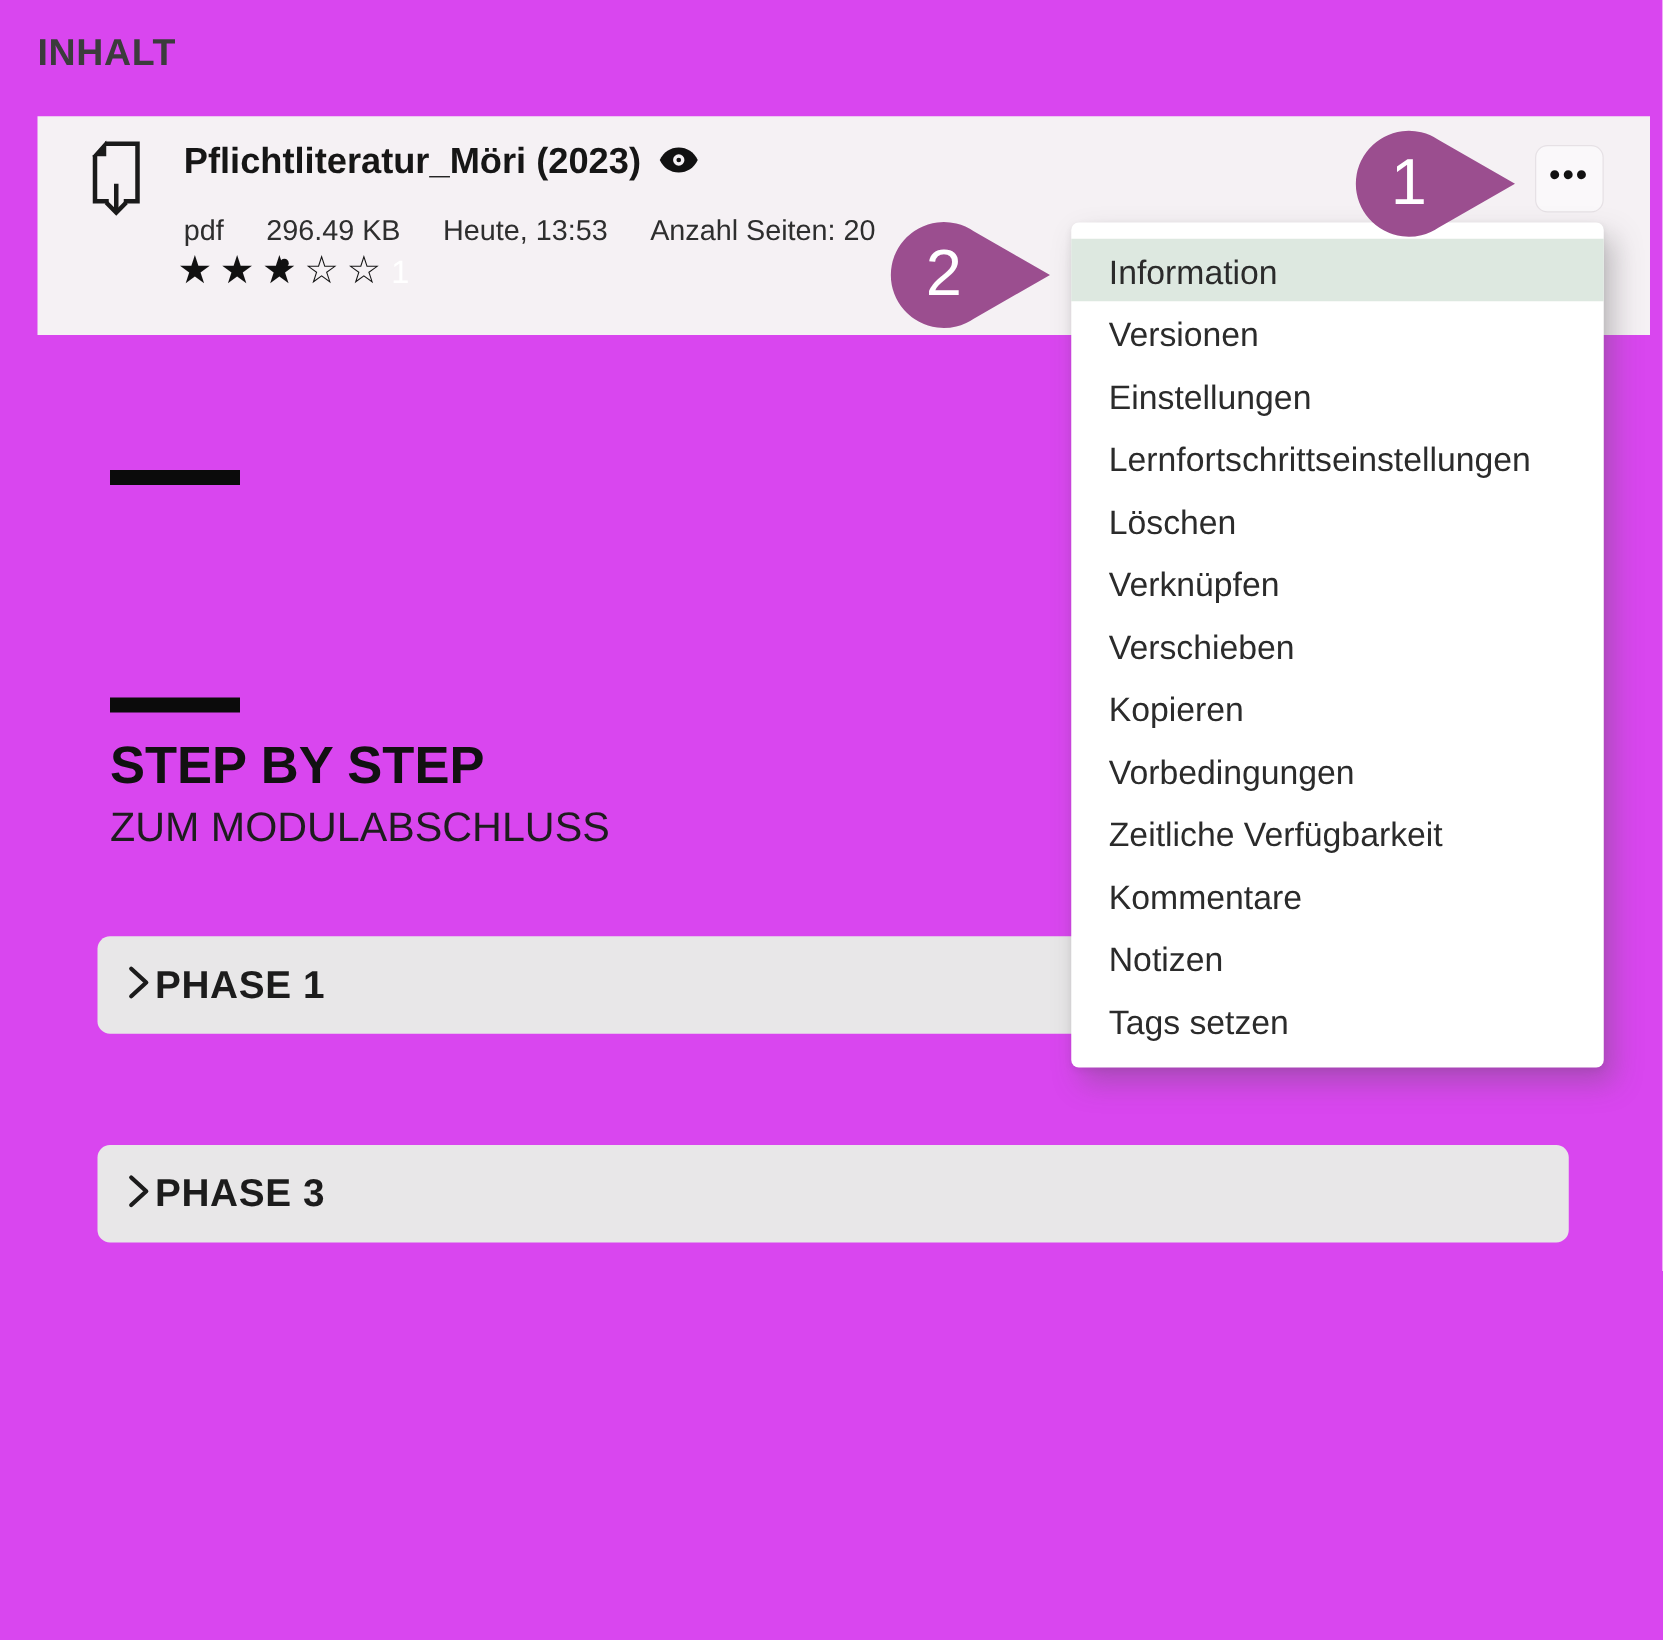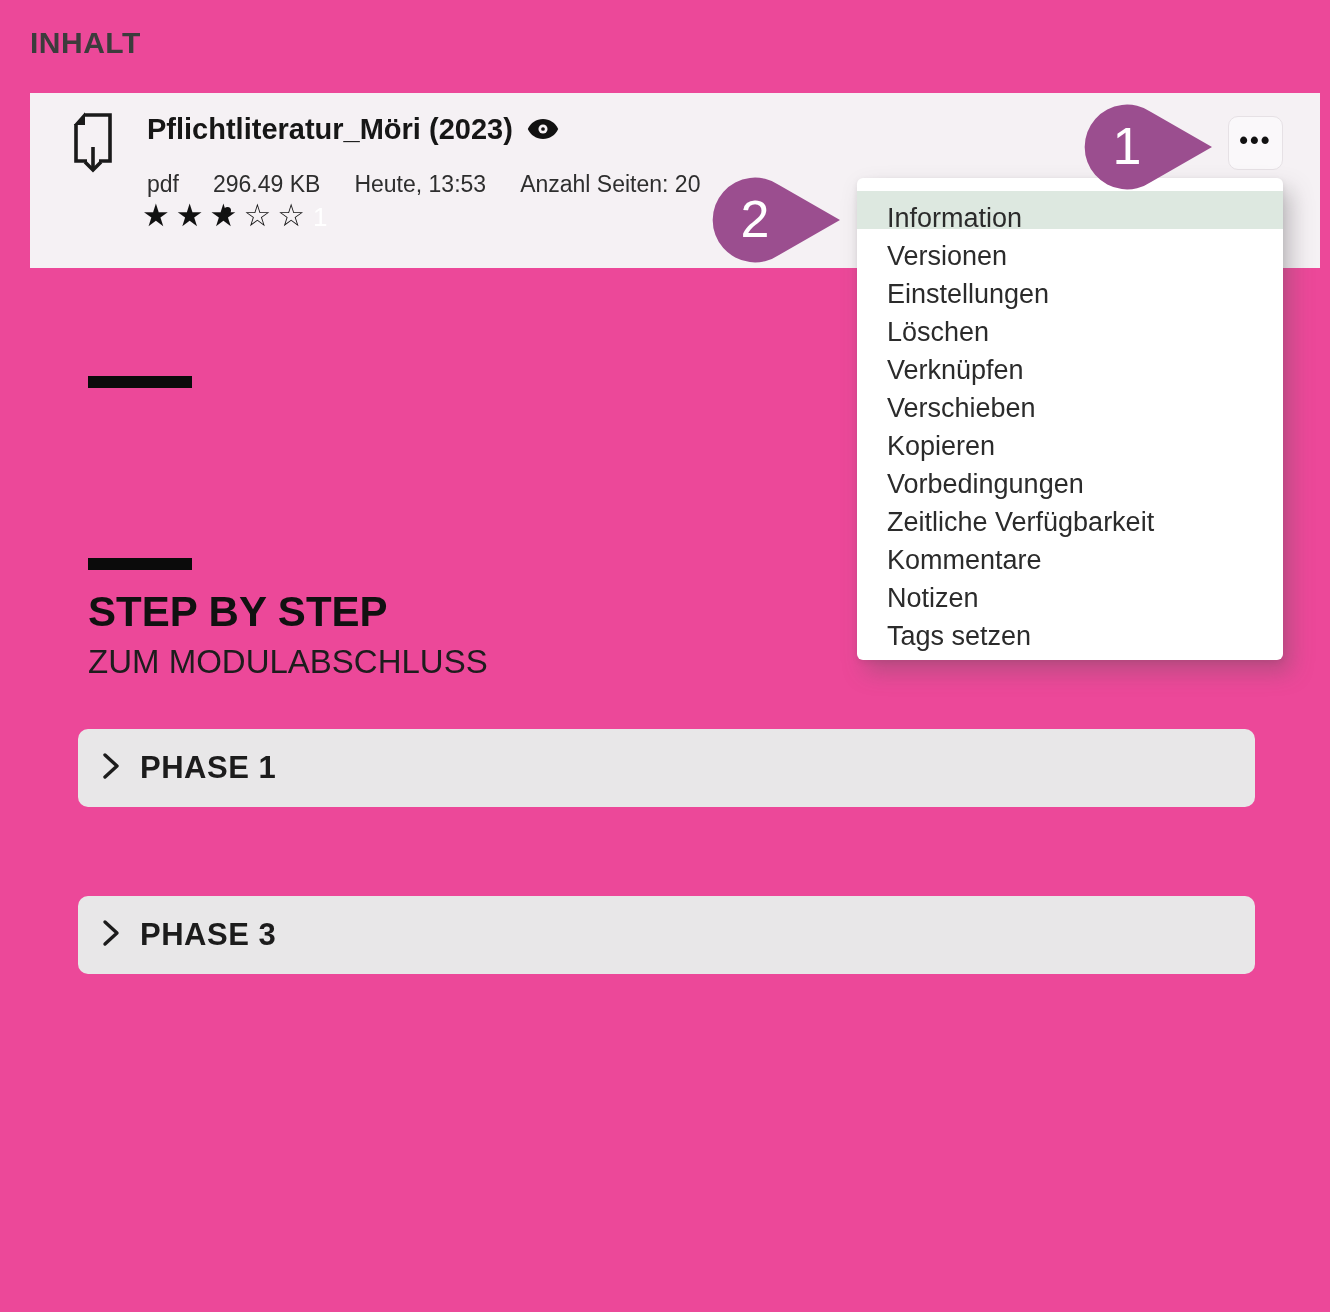--- a/index.html
+++ b/index.html
@@ -1,54 +1,54 @@
 <!DOCTYPE html>
 <html><head>
 <meta charset="utf-8">
 <style>
   * { margin: 0; padding: 0; box-sizing: border-box; }
   html, body { background: #ffffff; }
   body { font-family: "Liberation Sans", sans-serif; color: #1a1a1a; }
-  .canvas { position: relative; width: 1330px; height: 1312px; background: #ec4899; overflow: hidden; }
+  .canvas { position: relative; width: 1330px; height: 1312px; background: #d946ef; overflow: hidden; }
 
   .page-title { position: absolute; left: 30px; top: 26px; font-size: 30px; font-weight: 700; color: #3c3c3c; letter-spacing: 0.5px; }
 
   
   .file-panel { position: absolute; left: 30px; top: 93px; width: 1290px; height: 175px; background: #f5f1f4; z-index: 1; }
   .file-icon { position: absolute; left: 40px; top: 18px; }
   .file-title-row { position: absolute; left: 117px; top: 20px; display: flex; align-items: center; gap: 14px; }
   .file-title { font-size: 29px; font-weight: 600; color: #161616; }
   .eye-icon { display: inline-block; margin-top: 2px; }
   .file-meta { position: absolute; left: 117px; top: 78px; font-size: 23px; color: #2e2e2e; display: flex; gap: 34px; }
   .stars { position: absolute; left: 112px; top: 104px; font-size: 31px; letter-spacing: 6px; color: #111; white-space: nowrap; }
   .stars .count { color: #ffffff; font-size: 26px; letter-spacing: 0; margin-left: 2px; }
   .star-dot { position: absolute; left: 194px; top: 114px; width: 7px; height: 7px; border-radius: 50%; background: #111; }
   .more-btn { position: absolute; left: 1198px; top: 23px; width: 55px; height: 54px; background: #faf8fa; border: 1px solid #e6e1e5; border-radius: 10px; display: flex; align-items: center; justify-content: center; cursor: pointer; }
   .more-btn span { font-size: 25px; font-weight: 700; letter-spacing: 2px; color: #111; line-height: 1; padding-bottom: 6px; }
 
   
   .context-menu { position: absolute; left: 857px; top: 178px; width: 426px; background: #ffffff; border-radius: 6px; padding: 13px 0; z-index: 5; box-shadow: 8px 12px 22px rgba(90,85,90,0.35), 0 2px 6px rgba(0,0,0,0.08); list-style: none; }
-  .menu-item { height: 38px; line-height: 54px; padding-left: 30px; font-size: 27px; color: #2b2b2b; cursor: pointer; white-space: nowrap; }
+  .menu-item { height: 50px; line-height: 54px; padding-left: 30px; font-size: 27px; color: #2b2b2b; cursor: pointer; white-space: nowrap; }
   .menu-item.highlighted { background: #dde8e0; }
 
   
   .marker { position: absolute; width: 130px; height: 86px; z-index: 10; }
   .marker-1 { left: 1084px; top: 104px; }
   .marker-2 { left: 712px; top: 177px; }
   .marker .num { position: absolute; left: 0; top: 0; width: 86px; height: 86px; line-height: 84px; text-align: center; color: #fff; font-size: 52px; }
 
   
   .divider-bar { position: absolute; width: 104px; height: 12px; background: #0b0b0b; }
   .bar-1 { left: 88px; top: 376px; }
   .bar-2 { left: 88px; top: 558px; }
   .section-title { position: absolute; left: 88px; top: 588px; font-size: 42px; font-weight: 700; color: #111; }
   .section-subtitle { position: absolute; left: 88px; top: 643px; font-size: 33px; color: #1d1d1d; }
 
   
-  .accordion { position: absolute; left: 78px; width: 1177px; height: 78px; background: #e8e7e8; border-radius: 10px; display: flex; align-items: center; padding-left: 24px; gap: 20px; cursor: pointer; z-index: 1; }
+  .accordion { position: absolute; left: 78px; width: 1177px; height: 78px; background: #e8e7e8; border-radius: 10px; display: flex; align-items: center; padding-left: 24px; gap: 4px; cursor: pointer; z-index: 1; margin-top: 20px; }
   .acc-1 { top: 729px; }
   .acc-2 { top: 823px; }
   .acc-3 { top: 896px; text-align: right; }
   .accordion .label { font-size: 31px; font-weight: 600; color: #1c1c1c; letter-spacing: 0.5px; }
   .chev { flex: 0 0 auto; }
 </style>
 </head>
 <body>
 
 <div class="canvas">
@@ -87,20 +87,21 @@
     <div class="star-dot"></div>
     <div class="more-btn">
       <span>•••</span>
     </div>
   </div>
 
   <ul class="context-menu">
     <li class="menu-item highlighted">Information</li>
     <li class="menu-item">Versionen</li>
     <li class="menu-item">Einstellungen</li>
+    <li class="menu-item">Lernfortschrittseinstellungen</li>
     <li class="menu-item">Löschen</li>
     <li class="menu-item">Verknüpfen</li>
     <li class="menu-item">Verschieben</li>
     <li class="menu-item">Kopieren</li>
     <li class="menu-item">Vorbedingungen</li>
     <li class="menu-item">Zeitliche Verfügbarkeit</li>
     <li class="menu-item">Kommentare</li>
     <li class="menu-item">Notizen</li>
     <li class="menu-item">Tags setzen</li>
   </ul>

